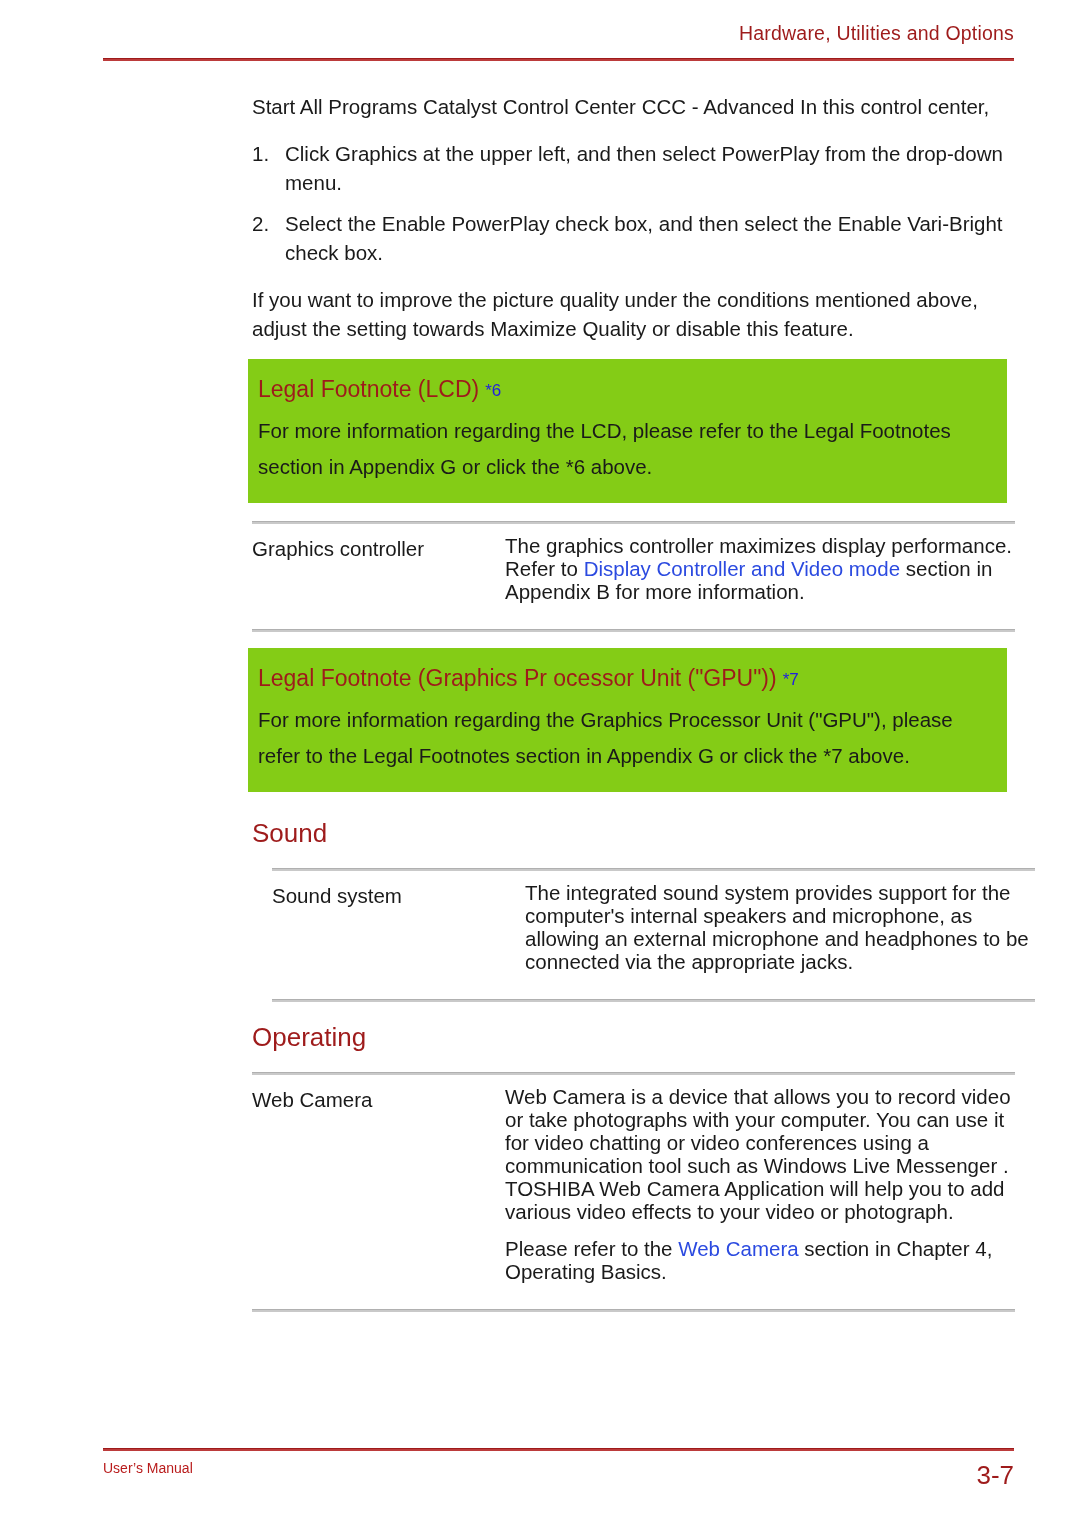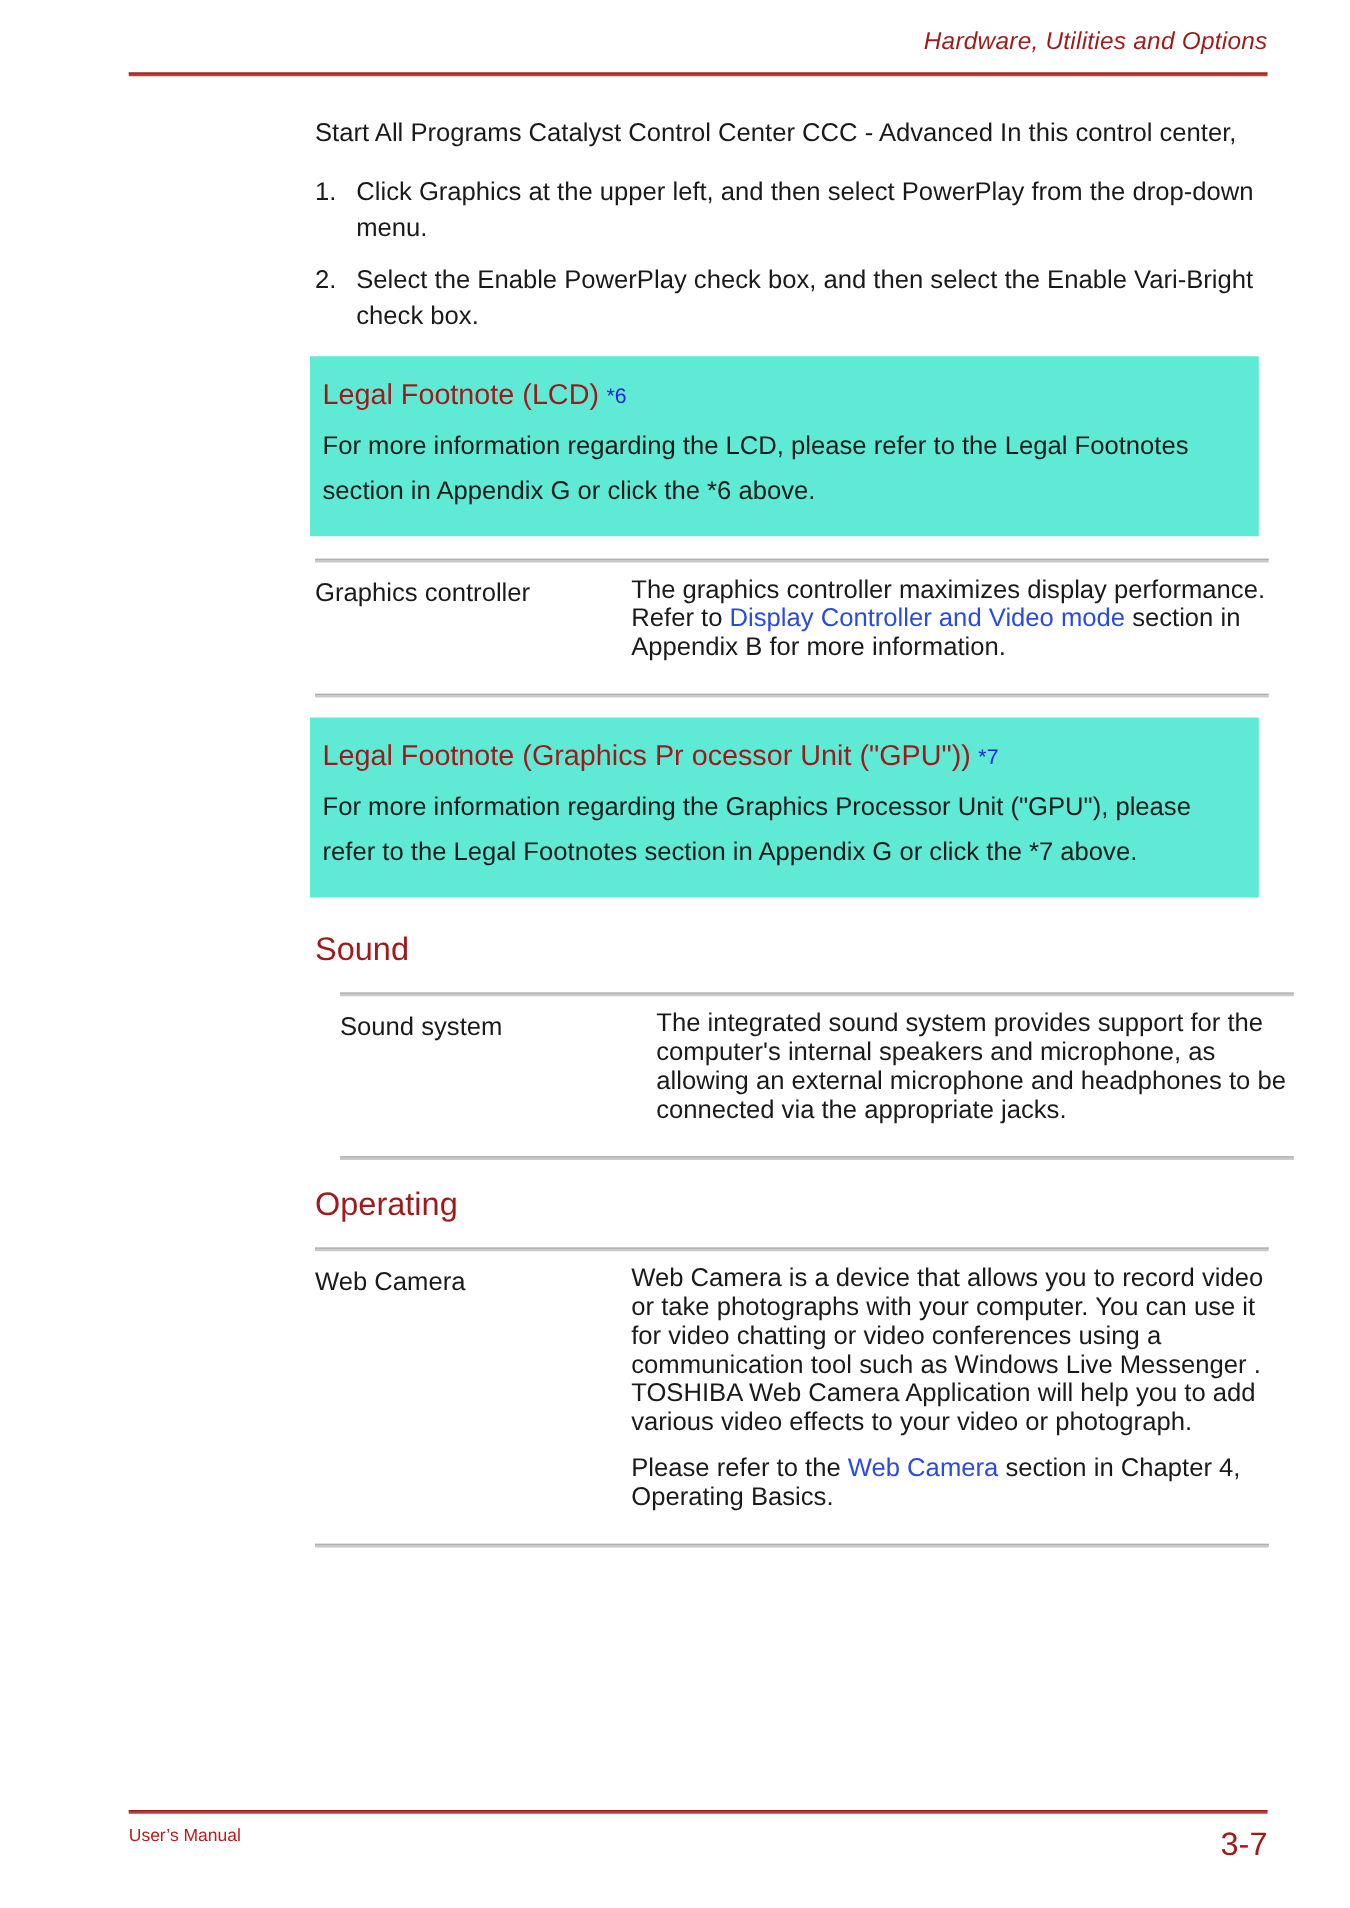--- a/index.html
+++ b/index.html
@@ -24,21 +24,20 @@
     overflow: hidden;
   }
 
   
   .page-header {
     position: absolute;
     left: 103px;
     top: 22px;
     width: 911px;
     height: 44px;
-    font-style: italic;
   }
   .page-header-title {
     position: absolute;
     right: 0;
     top: 0;
     font-size: 19.5px;
     color: #9e1b1b;
     letter-spacing: 0.2px;
     white-space: nowrap;
   }
@@ -88,21 +87,21 @@
     position: absolute;
     left: 0;
     top: 0;
     font-size: 20.5px;
     line-height: 29px;
     color: #1a1a1a;
   }
 
   
   .note-box {
-    background: #5eead4;
+    background: #84cc16;
     padding: 14px 12px 18px 10px;
     margin: 16px 0 0 -4px;
     width: 759px;
     box-sizing: border-box;
   }
   .note-title {
     font-size: 23px;
     line-height: 32px;
     color: #9e1b1b;
     margin: 0 0 6px 0;
@@ -218,20 +217,21 @@
       <li>
         <span class="marker">1.</span>
         <span>Click Graphics  at the upper left, and then select PowerPlay      from the drop-down menu.</span>
       </li>
       <li>
         <span class="marker">2.</span>
         <span>Select the Enable PowerPlay      check box, and then select the Enable Vari-Bright      check box.</span>
       </li>
     </ol>
 
+    <p class="body-text">If you want to improve the picture quality under the conditions mentioned above, adjust the setting towards Maximize Quality or disable this feature.</p>
 
     <div class="note-box">
       <div class="note-title">
         <span>Legal Footnote (LCD)</span><span class="ref-link">*6</span>
       </div>
       <p class="note-body">For more information regarding the LCD, please refer to the Legal Footnotes section in Appendix G or click the *6 above.</p>
     </div>
 
     <div class="spec-table">
       <div class="rule"></div>

